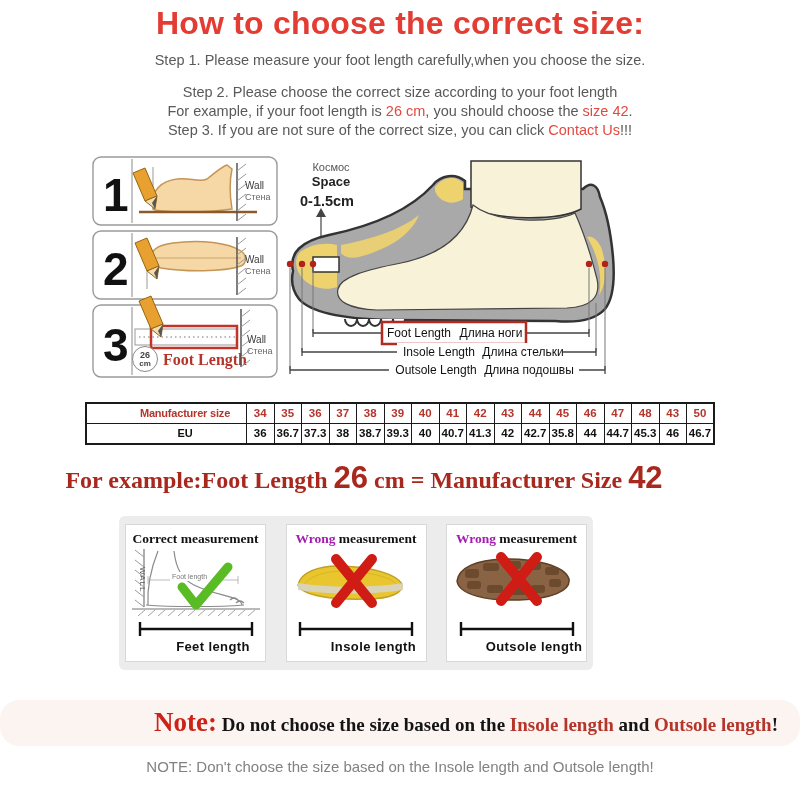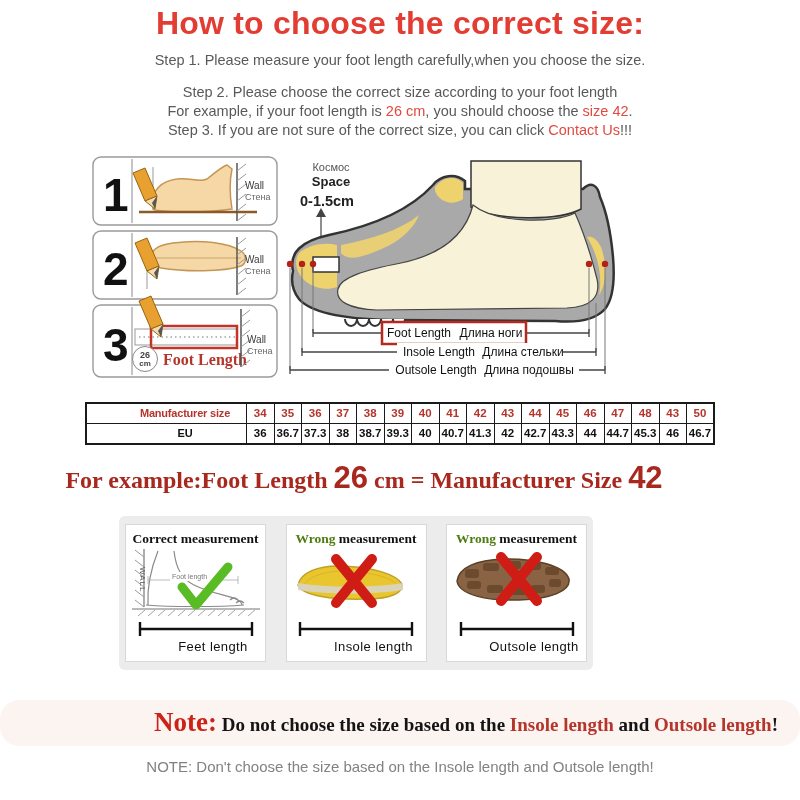--- a/index.html
+++ b/index.html
@@ -37,22 +37,22 @@
   .example{font-family:"Liberation Serif",serif;font-weight:bold;color:#a8281e;
            font-size:24px;text-align:center;margin-top:15px;position:relative;left:-36px;}
   .example .big{font-family:"Liberation Sans",sans-serif;font-size:31px;font-weight:bold;}
   
   .compare{width:462px;margin:20px 0 0 119px;background:#ececec;border-radius:6px;
            padding:8px 6px;display:flex;justify-content:space-between;gap:6px;}
   .cpanel{width:141px;height:138px;background:#fff;border:1px solid #d8d8d8;
           display:flex;flex-direction:column;align-items:center;padding-top:6px;box-sizing:border-box;}
   .cpanel-title{font-family:"Liberation Serif",serif;font-weight:bold;font-size:13.5px;color:#111;
                 white-space:nowrap;}
-  .cpanel-title .wrong{color:#4d7c0f;}
-  .meas-label{font-weight:normal;font-size:13px;letter-spacing:.4px;color:#111;margin-top:-2px;margin-left:35px;}
+  .cpanel-title .wrong{color:#a21caf;}
+  .meas-label{font-weight:bold;font-size:13px;letter-spacing:.4px;color:#111;margin-top:-2px;margin-left:35px;}
   .wall-vert{font-size:8px;fill:#555;letter-spacing:1px;}
   .inner-lbl{font-size:7px;fill:#777;}
   
   .note-strip{background:#fcf4f1;text-align:right;margin-top:30px;padding:7px 0 8px 0;
               font-family:"Liberation Serif",serif;font-weight:bold;font-size:19px;color:#141414;border-radius:19px;}
   .note-inner{position:relative;left:-22px;}
   .note-label{color:#cc2318;font-size:27px;}
   .note-red{color:#b5352b;}
   
   .footer{text-align:center;color:#828282;font-size:15px;line-height:1.45;margin-top:10px;}
@@ -206,21 +206,21 @@
           <td>36.7</td>
           <td>37.3</td>
           <td>38</td>
           <td>38.7</td>
           <td>39.3</td>
           <td>40</td>
           <td>40.7</td>
           <td>41.3</td>
           <td>42</td>
           <td>42.7</td>
-          <td>43.3</td>
+          <td>35.8</td>
           <td>44</td>
           <td>44.7</td>
           <td>45.3</td>
           <td>46</td>
           <td>46.7</td>
         </tr>
       </tbody>
   </table>
 
   <div class="example"><span>For example:Foot Length </span><span class="big">26</span><span> cm = Manufacturer Size </span><span class="big">42</span></div>

